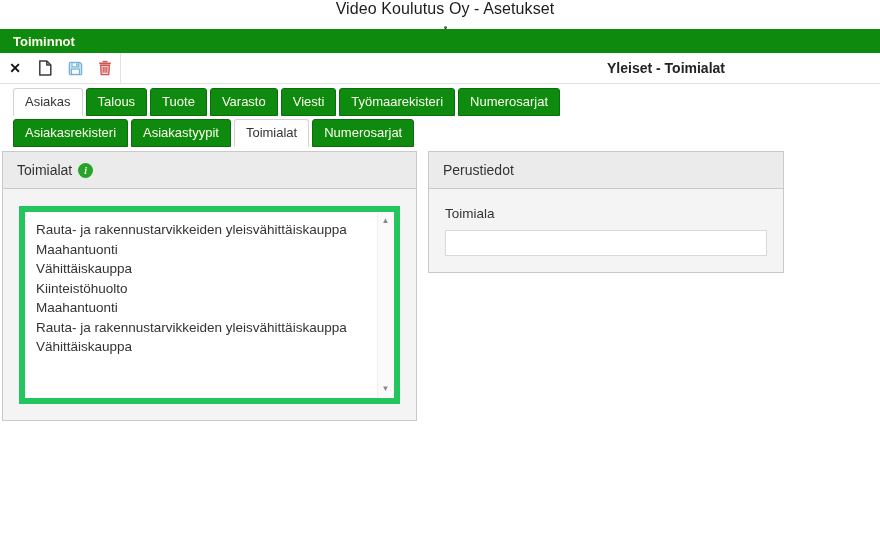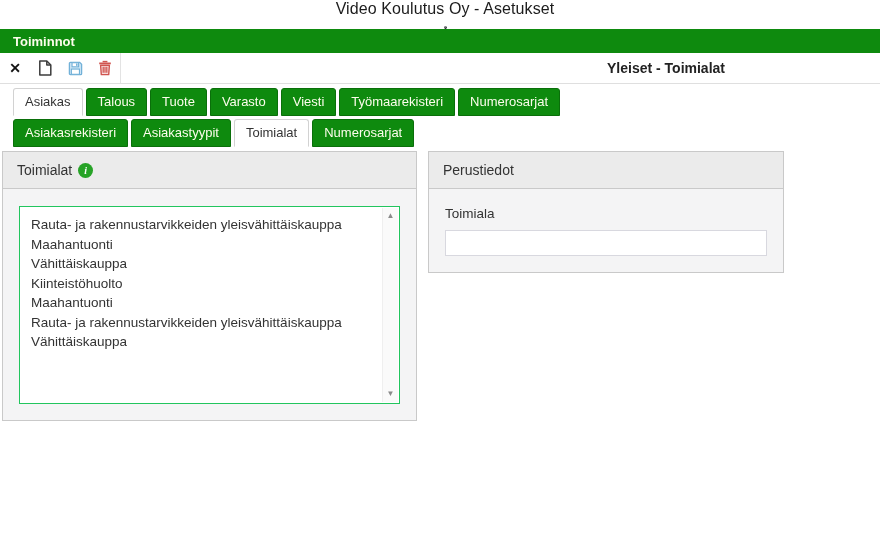--- a/index.html
+++ b/index.html
@@ -39,21 +39,21 @@
   .panel-right { width:356px; }
   .panel-header { background:#ebebeb; border-bottom:1px solid #c9c9c9; padding:10px 14px;
     font-size:14px; color:#333; display:flex; align-items:center; gap:6px; }
   .panel-body { padding:17px 16px 16px; }
 
   .info-badge { width:15px; height:15px; border-radius:50%; background:#27a327; color:#fff;
     font-size:10px; font-weight:700; font-style:italic; display:inline-flex; align-items:center;
     justify-content:center; cursor:pointer; font-family:"Liberation Serif","DejaVu Serif",serif; }
 
   
-  .listbox { position:relative; background:#fff; border:1px solid #22c55e; height:198px;
+  .listbox { position:relative; background:#fff; border:6px solid #22c55e; height:198px;
     padding:8px 30px 8px 11px; overflow:hidden; }
   .list-item { font-size:13.5px; line-height:19.5px; color:#333; white-space:nowrap; cursor:pointer; }
   .scrollbar { position:absolute; top:1px; right:1px; bottom:1px; width:16px; background:#fafafa;
     border-left:1px solid #efefef; display:flex; flex-direction:column; justify-content:space-between;
     align-items:center; padding:4px 0; }
   .scroll-arrow { color:#8a8a8a; font-size:8px; line-height:1; cursor:pointer; }
 
   
   .field-label { font-size:13.5px; color:#333; margin-bottom:9px; }
   .text-input { display:block; width:100%; height:26px; border:1px solid #d8d8df; background:#fff;

